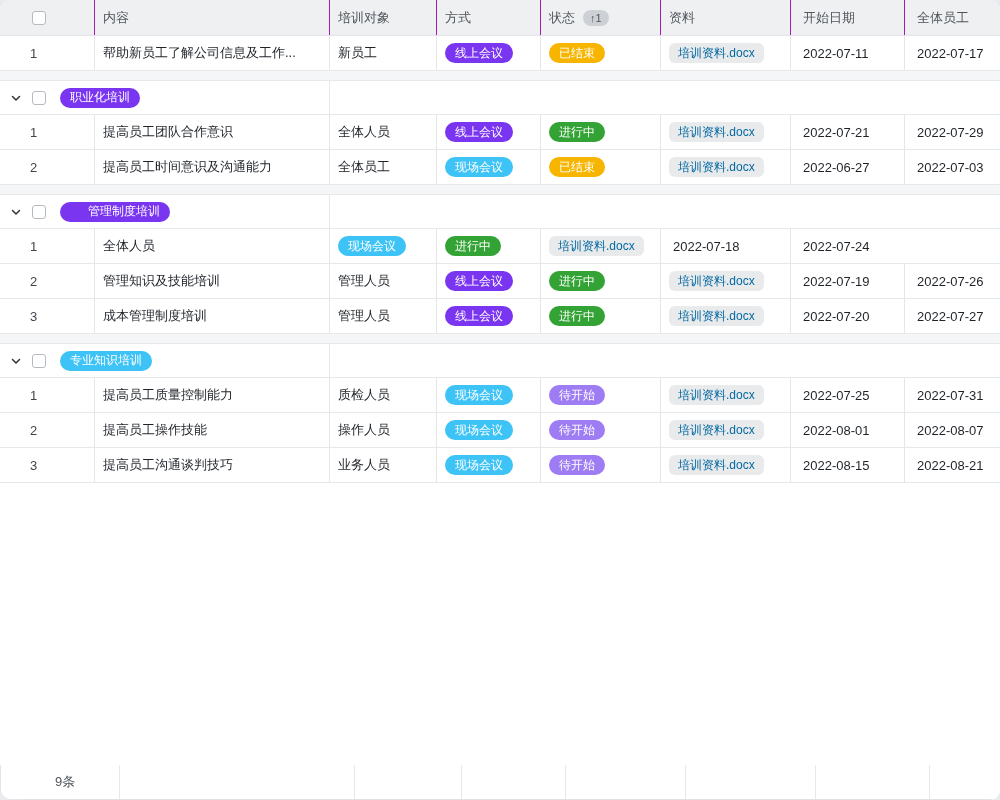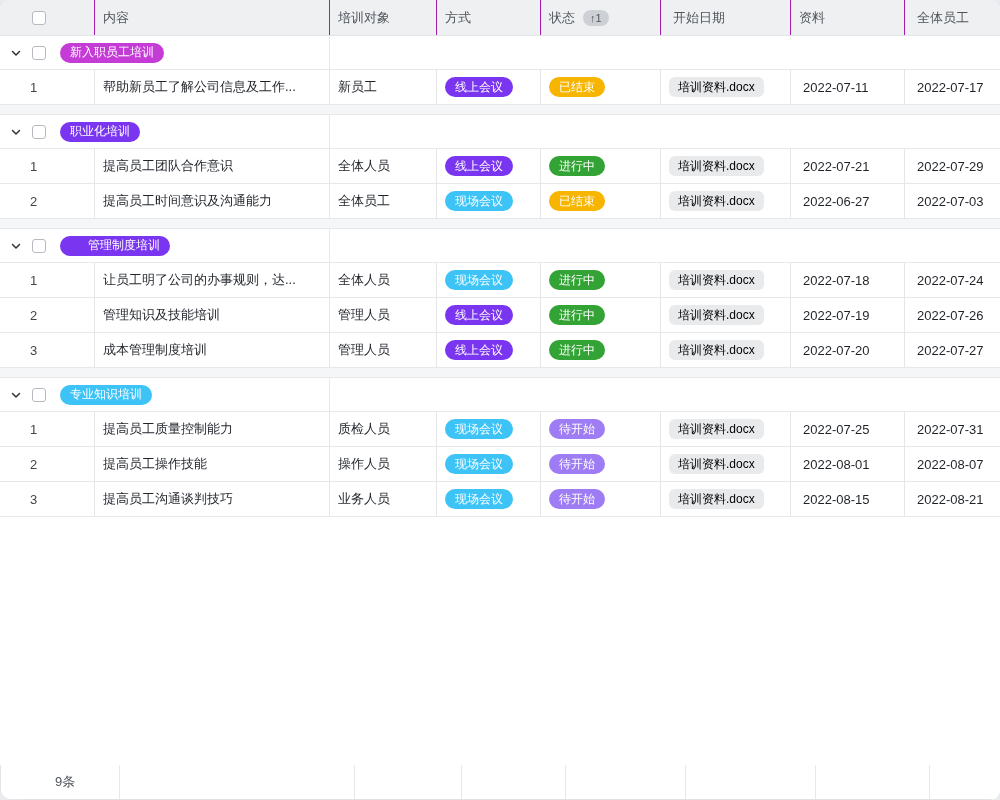--- a/index.html
+++ b/index.html
@@ -23,21 +23,21 @@
             border-right:1px solid #e7e8ea; }
   .g-right { flex:1; }
   .chev { width:12px; height:12px; display:inline-flex; align-items:center; justify-content:center;
           cursor:pointer; }
   .checkbox { width:14px; height:14px; border:1px solid #b6bac1; border-radius:3px;
               background:#fff; display:inline-block; flex:none; }
   .g-left .checkbox { margin-left:10px; margin-right:14px; }
   .pill { display:inline-flex; align-items:center; height:20px; padding:0 10px;
           border-radius:10px; font-size:12px; color:#fff; white-space:nowrap; flex:none; }
   .chip { display:inline-flex; align-items:center; height:20px; padding:4px 9px;
-          border-radius:6px; background:#e8eaec; color:#000000; font-size:12px;
+          border-radius:6px; background:#e8eaec; color:#0369a1; font-size:12px;
           white-space:nowrap; flex:none; }
   .sort-badge { display:inline-flex; align-items:center; height:16px; padding:0 7px;
                 margin-left:8px; border-radius:8px; background:#cdd0d5; color:#51565d;
                 font-size:11px; flex:none; }
   .group-gap { height:10px; background:#f5f6f8; border-bottom:1px solid #e7e8ea; flex:none; }
   .spacer { flex:1; background:#fff; }
   .footer-row { height:35px; border-bottom:1px solid #dfe1e4; flex:none; background:#fff;margin-left:25px; }
   .f-cell { border-right:1px solid #e7e8ea; }
   .f-count { font-size:13px; color:#51565d; }
 </style>
@@ -56,43 +56,31 @@
     <div class="cell c-head">
         <span>培训对象</span>
       </div>
     <div class="cell c-head">
         <span>方式</span>
       </div>
     <div class="cell c-head">
         <span>状态</span>
         <span class="sort-badge">↑1</span>
       </div>
+    <div class="cell c-head">
+        <span>资料</span>
+      </div>
     <div class="cell c-head c-date">
         <span>开始日期</span>
       </div>
-    <div class="cell c-head">
-        <span>资料</span>
-      </div>
     <div class="cell c-head c-date">
         <span>全体员工</span>
       </div>
   </div>
 
-  <div class="group-row">
-    <div class="g-left">
-      <span class="chev">
-          <svg width="12" height="12" viewBox="0 0 12 12">
-            <path d="M2.5 4.5 L6 8 L9.5 4.5" fill="none" stroke="#2f3338" stroke-width="1.5" stroke-linecap="round" stroke-linejoin="round"></path>
-          </svg>
-        </span>
-      <span class="checkbox"></span>
-      <span class="pill" style="background-color: rgb(196, 59, 214);">新入职员工培训</span>
-    </div>
-    <div class="g-right"></div>
-  </div>
 
   <div class="row data-row">
     <div class="cell c-num">
         <span>1</span>
       </div>
     <div class="cell">
         <span class="cell-text">帮助新员工了解公司信息及工作...</span>
       </div>
     <div class="cell">
         <span class="cell-text">新员工</span>
@@ -196,23 +184,20 @@
       <span class="pill" style="background-color: rgb(122, 53, 240); padding-left: 28px;">管理制度培训</span>
     </div>
     <div class="g-right"></div>
   </div>
 
   <div class="row data-row">
     <div class="cell c-num">
         <span>1</span>
       </div>
     <div class="cell">
-        <span class="cell-text">让员工明了公司的办事规则，达...</span>
-      </div>
-    <div class="cell">
         <span class="cell-text">全体人员</span>
       </div>
     <div class="cell">
         <span class="pill" style="background-color: rgb(62, 195, 247);">现场会议</span>
       </div>
     <div class="cell">
         <span class="pill" style="background-color: rgb(52, 163, 54);">进行中</span>
       </div>
     <div class="cell">
         <span class="chip">培训资料.docx</span>

